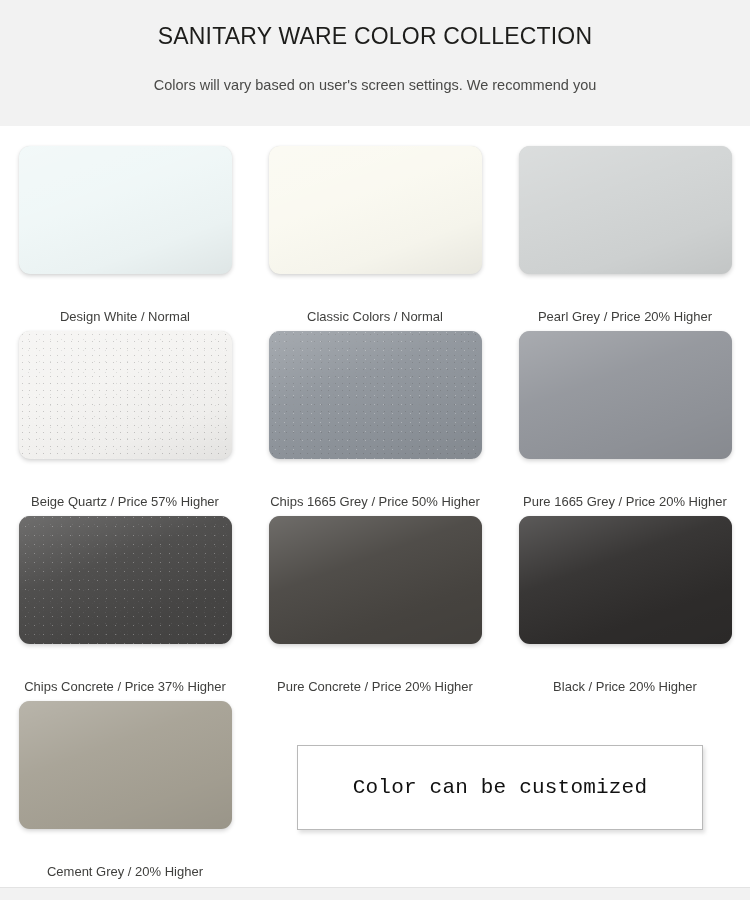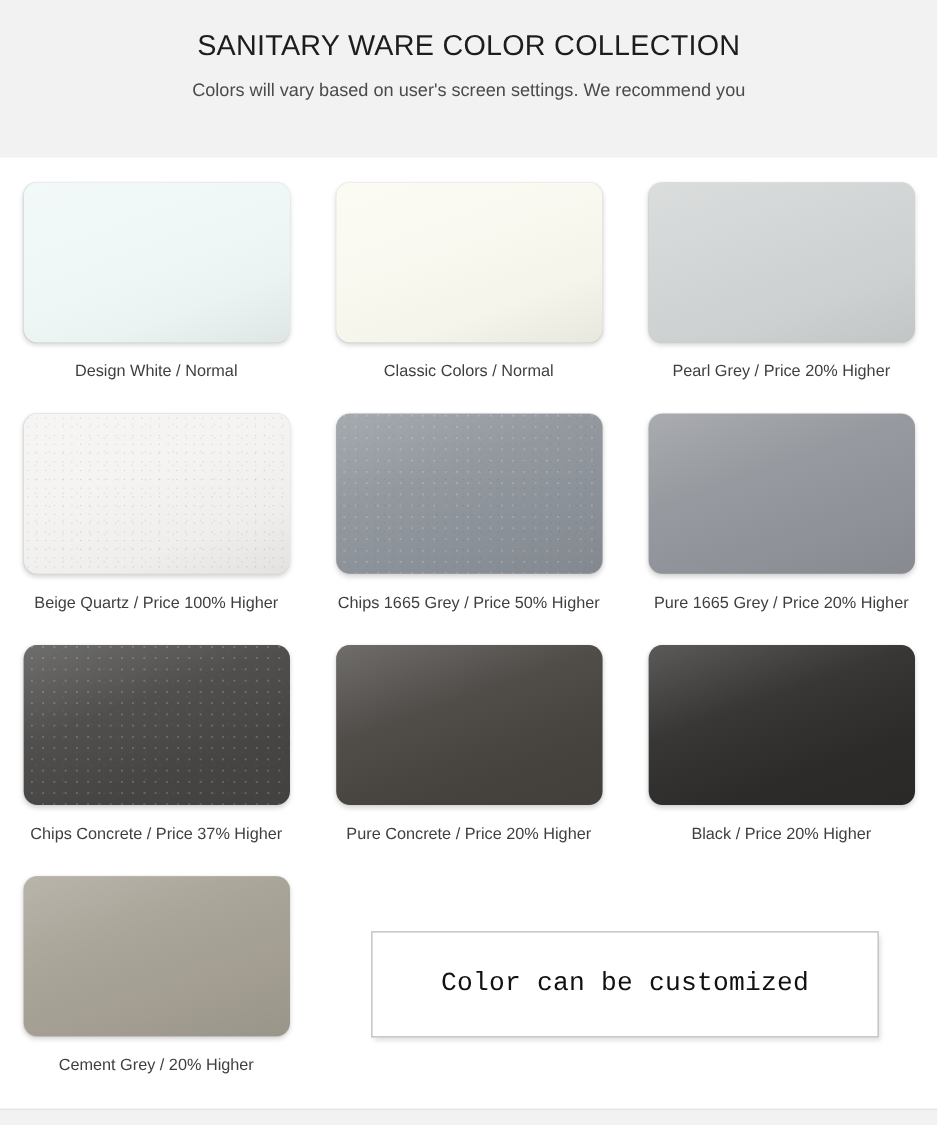--- a/index.html
+++ b/index.html
@@ -27,21 +27,21 @@
   .header-title {
     font-size: 23px;
     line-height: 40px;
     color: #1d1d1b;
     font-weight: 400;
     letter-spacing: 0.2px;
     margin: 0;
     white-space: nowrap;
   }
   .header-sub {
-    margin: 6px auto 0;
+    margin: 18px auto 0;
     width: 560px;
     font-size: 14.5px;
     line-height: 23px;
     color: #4a4a48;
     font-weight: 400;
   }
   .header-sub-line {
     display: block;
   }
 
@@ -58,20 +58,21 @@
     height: 185px;
     box-sizing: border-box;
     position: relative;
   }
   .cell-inner {
     width: 100%;
     height: 100%;
     display: flex;
     flex-direction: column;
     align-items: center;
+    gap: 20px;
   }
   .swatch {
     width: 213px;
     height: 128px;
     border-radius: 11px;
     position: relative;
     box-shadow: 0 2px 4px rgba(0,0,0,0.17), 0 0 1px rgba(0,0,0,0.10);
     overflow: hidden;
   }
   
@@ -178,21 +179,21 @@
   <div class="cell">
     <div class="cell-inner">
       <div class="swatch" style="background-color: rgb(209, 212, 212);"></div>
       <div class="swatch-label">Pearl Grey / Price 20% Higher</div>
     </div>
   </div>
 
   <div class="cell">
     <div class="cell-inner">
       <div class="swatch speckled" style="background-color: rgb(244, 243, 241);"></div>
-      <div class="swatch-label">Beige Quartz / Price 100% Higher</div>
+      <div class="swatch-label">Beige Quartz / Price 57% Higher</div>
     </div>
   </div>
 
   <div class="cell">
     <div class="cell-inner">
       <div class="swatch speckled" style="background-color: rgb(141, 147, 154);"></div>
       <div class="swatch-label">Chips 1665 Grey / Price 50% Higher</div>
     </div>
   </div>
 

